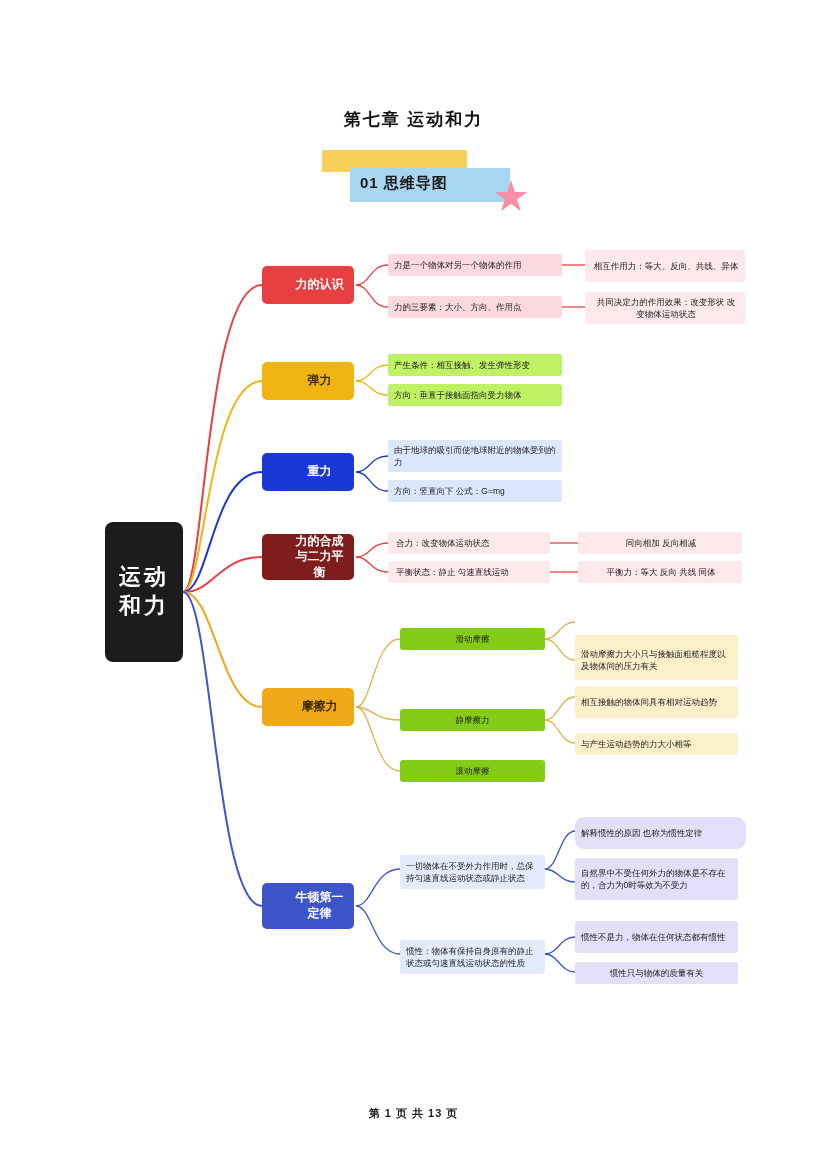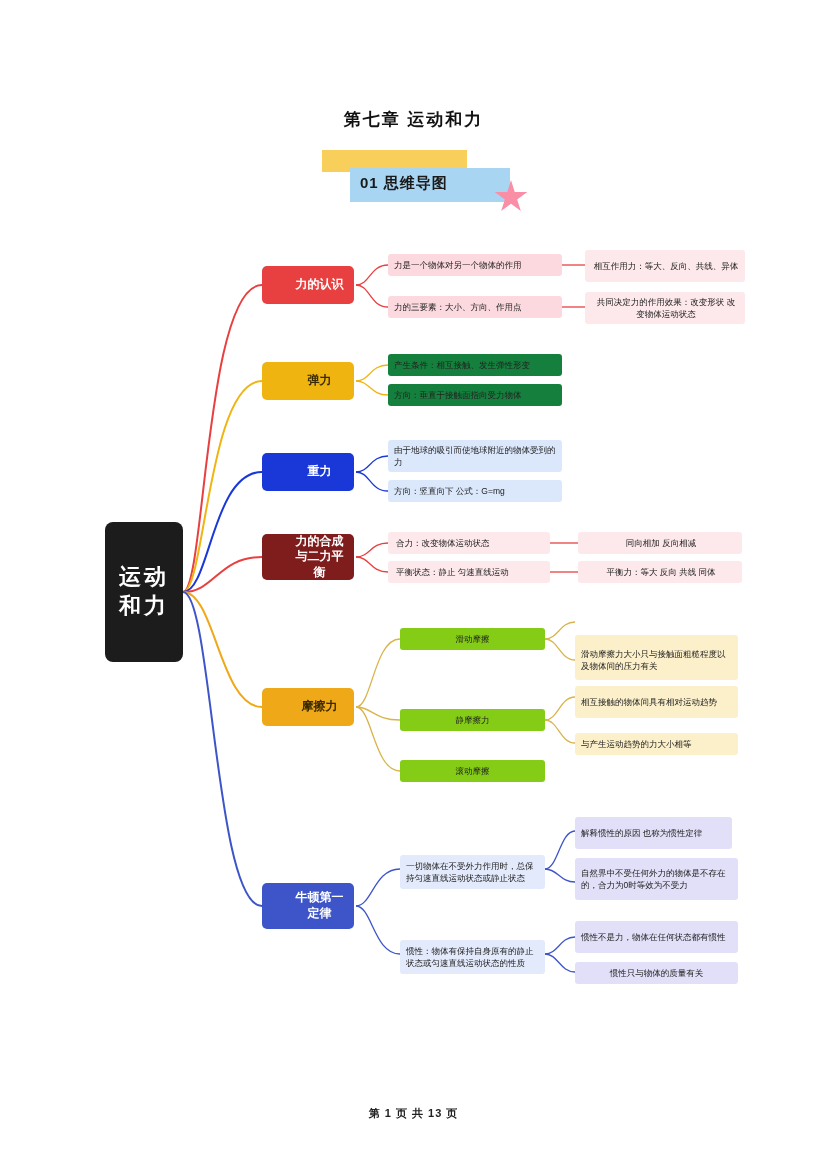--- a/index.html
+++ b/index.html
@@ -126,21 +126,21 @@
     font-size: 8.5px;
     color: #222;
     border-radius: 3px;
     padding: 4px 6px;
     line-height: 1.45;
     text-align: center;
     justify-content: center;
   }
   .pink { background: #fbd9de; }
   .pinklite { background: #fde8eb; padding-left: 8px; }
-  .yellowlite { background: #15803d; }
+  .yellowlite { background: #bef264; }
   .yellowlite2 { background: #fcf0cb; }
   .bluelite { background: #dbe7fb; }
   .bluelite2 { background: #e3eafb; }
   .purplelite { background: #e2e0f8; }
   .cream { background: #84cc16; }
 
   .footer {
     position: absolute;
     left: 0;
     bottom: 48px;
@@ -233,18 +233,18 @@
 <div class="node l3 cream" style="left:400px; top:628px; width:145px; height:22px;">滑动摩擦</div>
 <div class="node l3 cream" style="left:400px; top:709px; width:145px; height:22px;">静摩擦力</div>
 <div class="node l3 cream" style="left:400px; top:760px; width:145px; height:22px;">滚动摩擦</div>
 <div class="node l2 yellowlite2" style="left:575px; top:635px; width:163px; height:22px;">相互接触的物体间相对运动</div>
 <div class="node l2 yellowlite2" style="left:575px; top:640px; width:163px; height:40px;">滑动摩擦力大小只与接触面粗糙程度以及物体间的压力有关</div>
 <div class="node l2 yellowlite2" style="left:575px; top:686px; width:163px; height:32px;">相互接触的物体间具有相对运动趋势</div>
 <div class="node l2 yellowlite2" style="left:575px; top:733px; width:163px; height:22px;">与产生运动趋势的力大小相等</div>
 
 <div class="node l2 bluelite2" style="left:400px; top:855px; width:145px; height:34px;">一切物体在不受外力作用时，总保持匀速直线运动状态或静止状态</div>
 <div class="node l2 bluelite2" style="left:400px; top:940px; width:145px; height:34px;">惯性：物体有保持自身原有的静止状态或匀速直线运动状态的性质</div>
-<div class="node l2 purplelite" style="left:575px; top:817px; width:157px; height:32px;">解释惯性的原因  也称为惯性定律</div>
+<div class="node l2 purplelite" style="left:575px; top:817px; width:171px; height:32px;border-radius:9px;">解释惯性的原因  也称为惯性定律</div>
 <div class="node l2 purplelite" style="left:575px; top:858px; width:163px; height:42px;">自然界中不受任何外力的物体是不存在的，合力为0时等效为不受力</div>
 <div class="node l2 purplelite" style="left:575px; top:921px; width:163px; height:32px;">惯性不是力，物体在任何状态都有惯性</div>
 <div class="node l3 purplelite" style="left:575px; top:962px; width:163px; height:22px;">惯性只与物体的质量有关</div>
 
 <div class="footer">第 1 页 共 13 页</div>
 
 </body></html>

